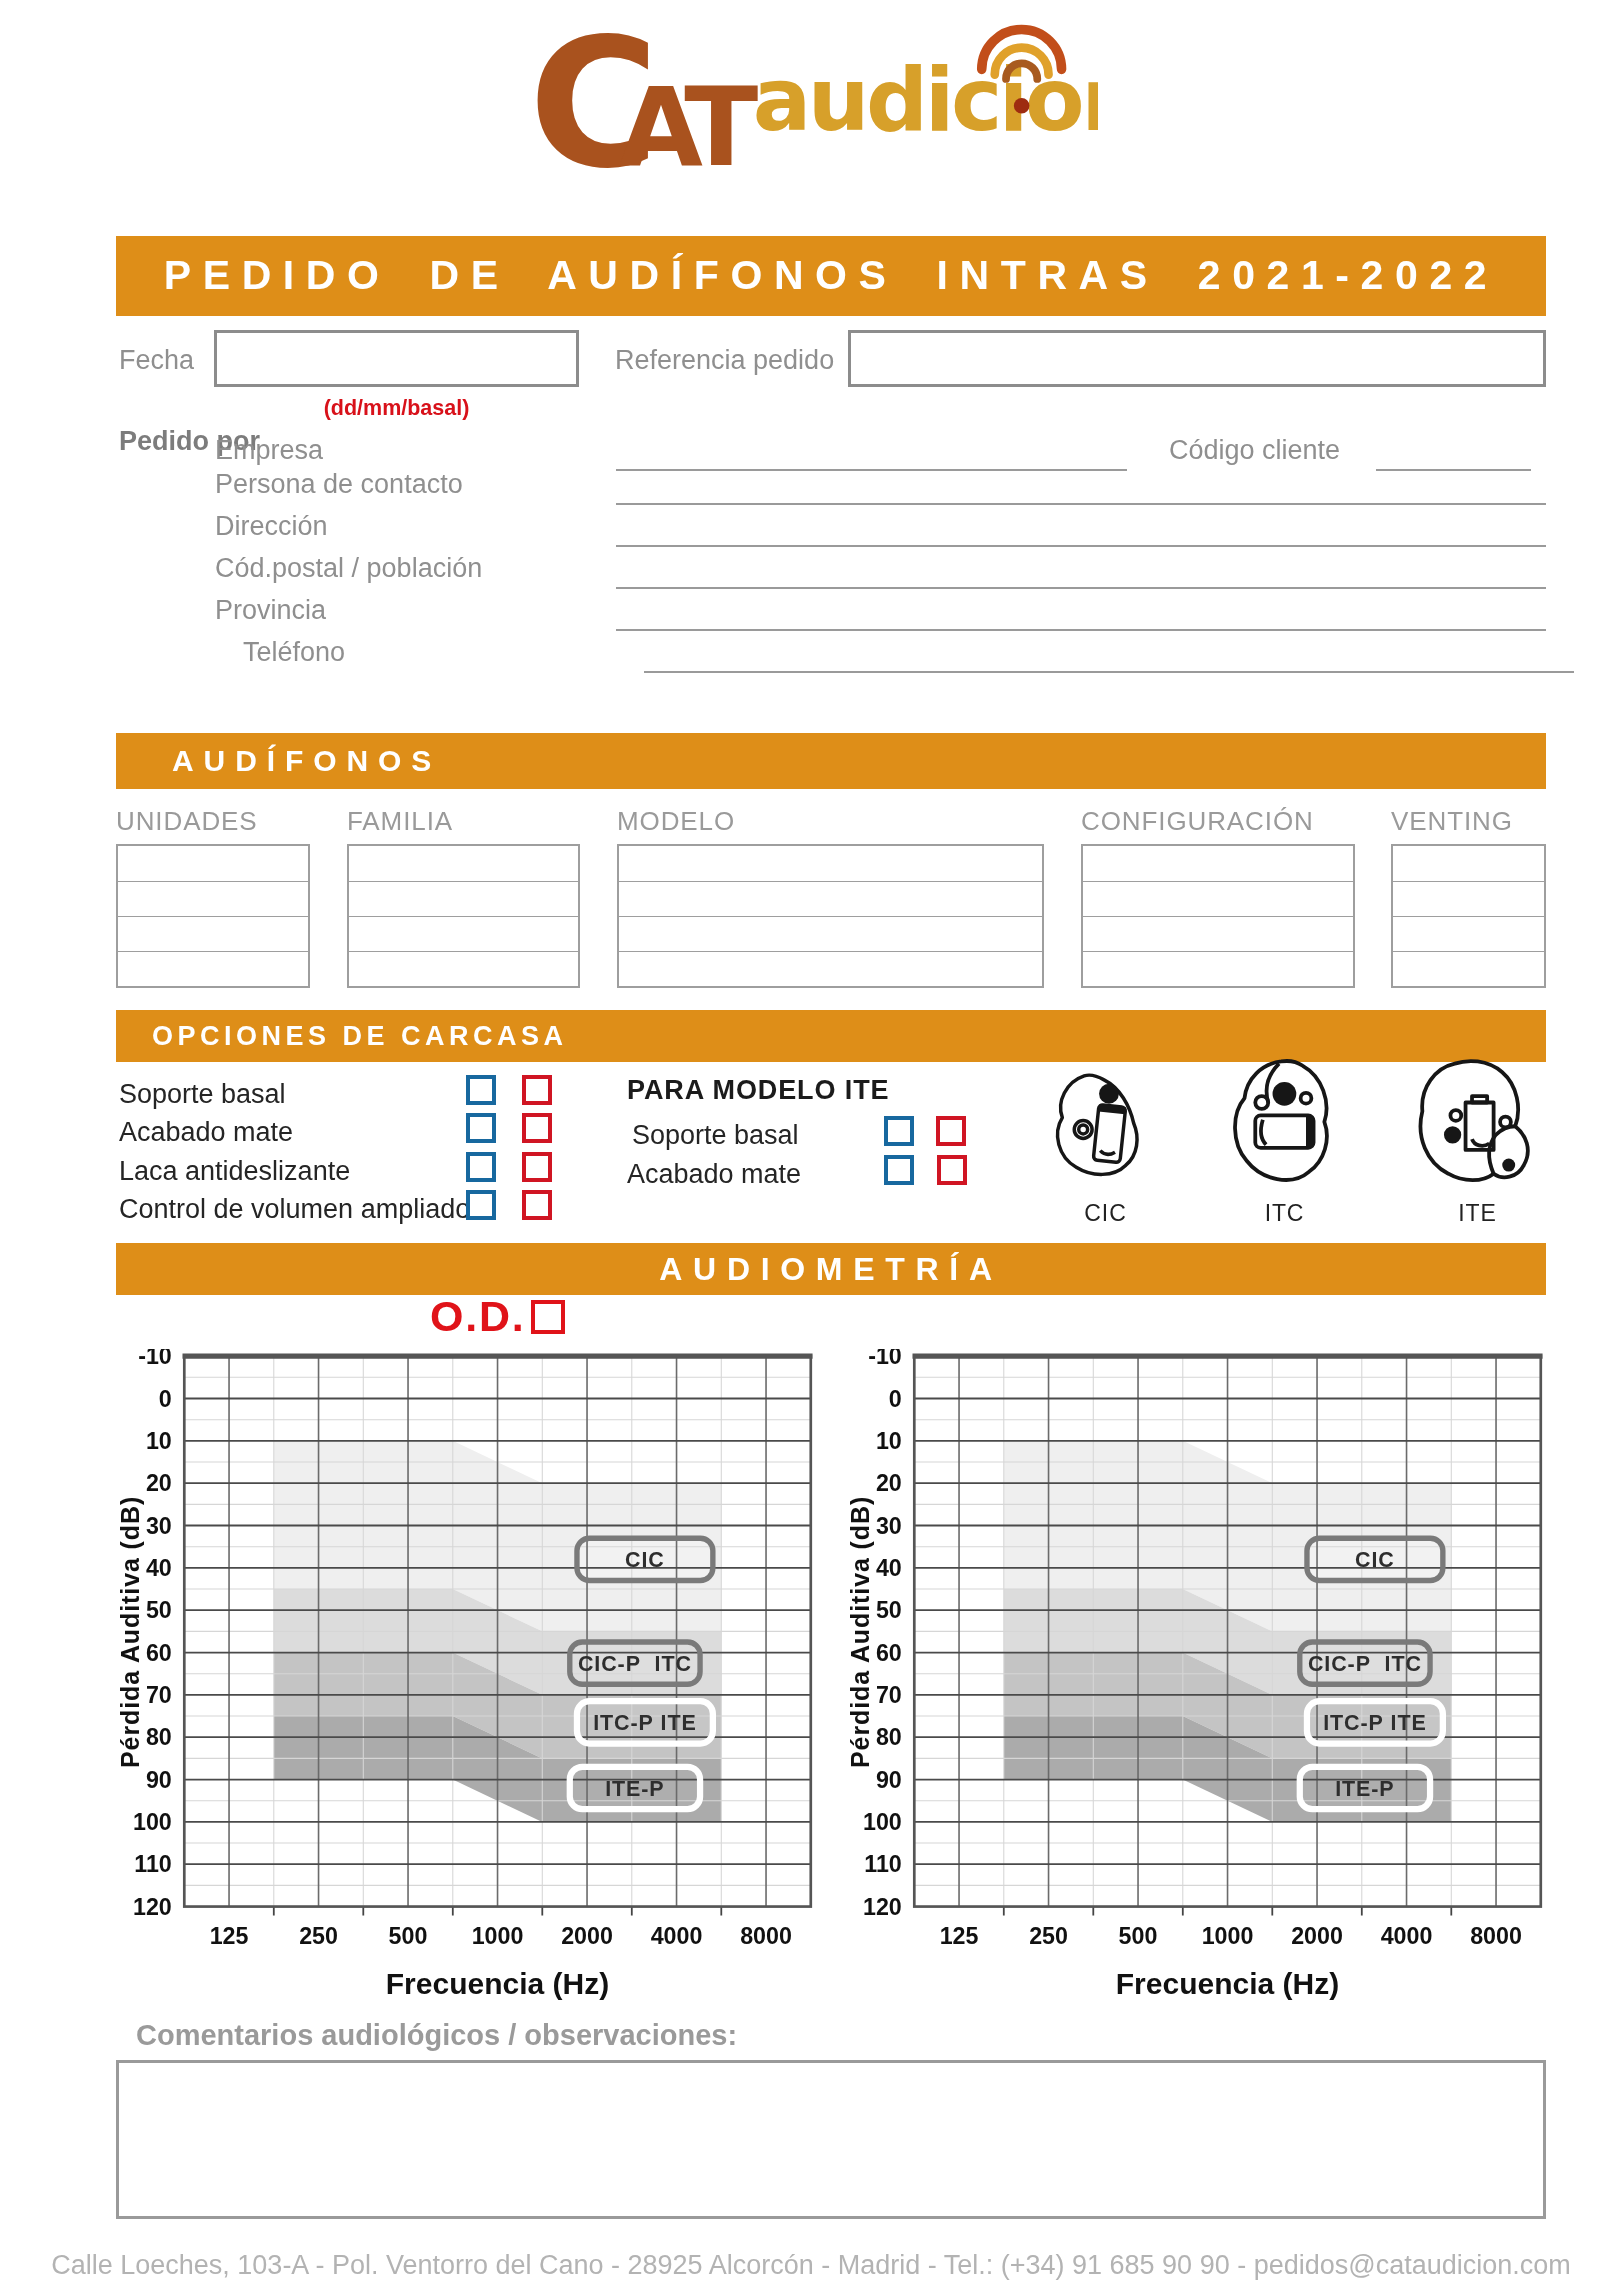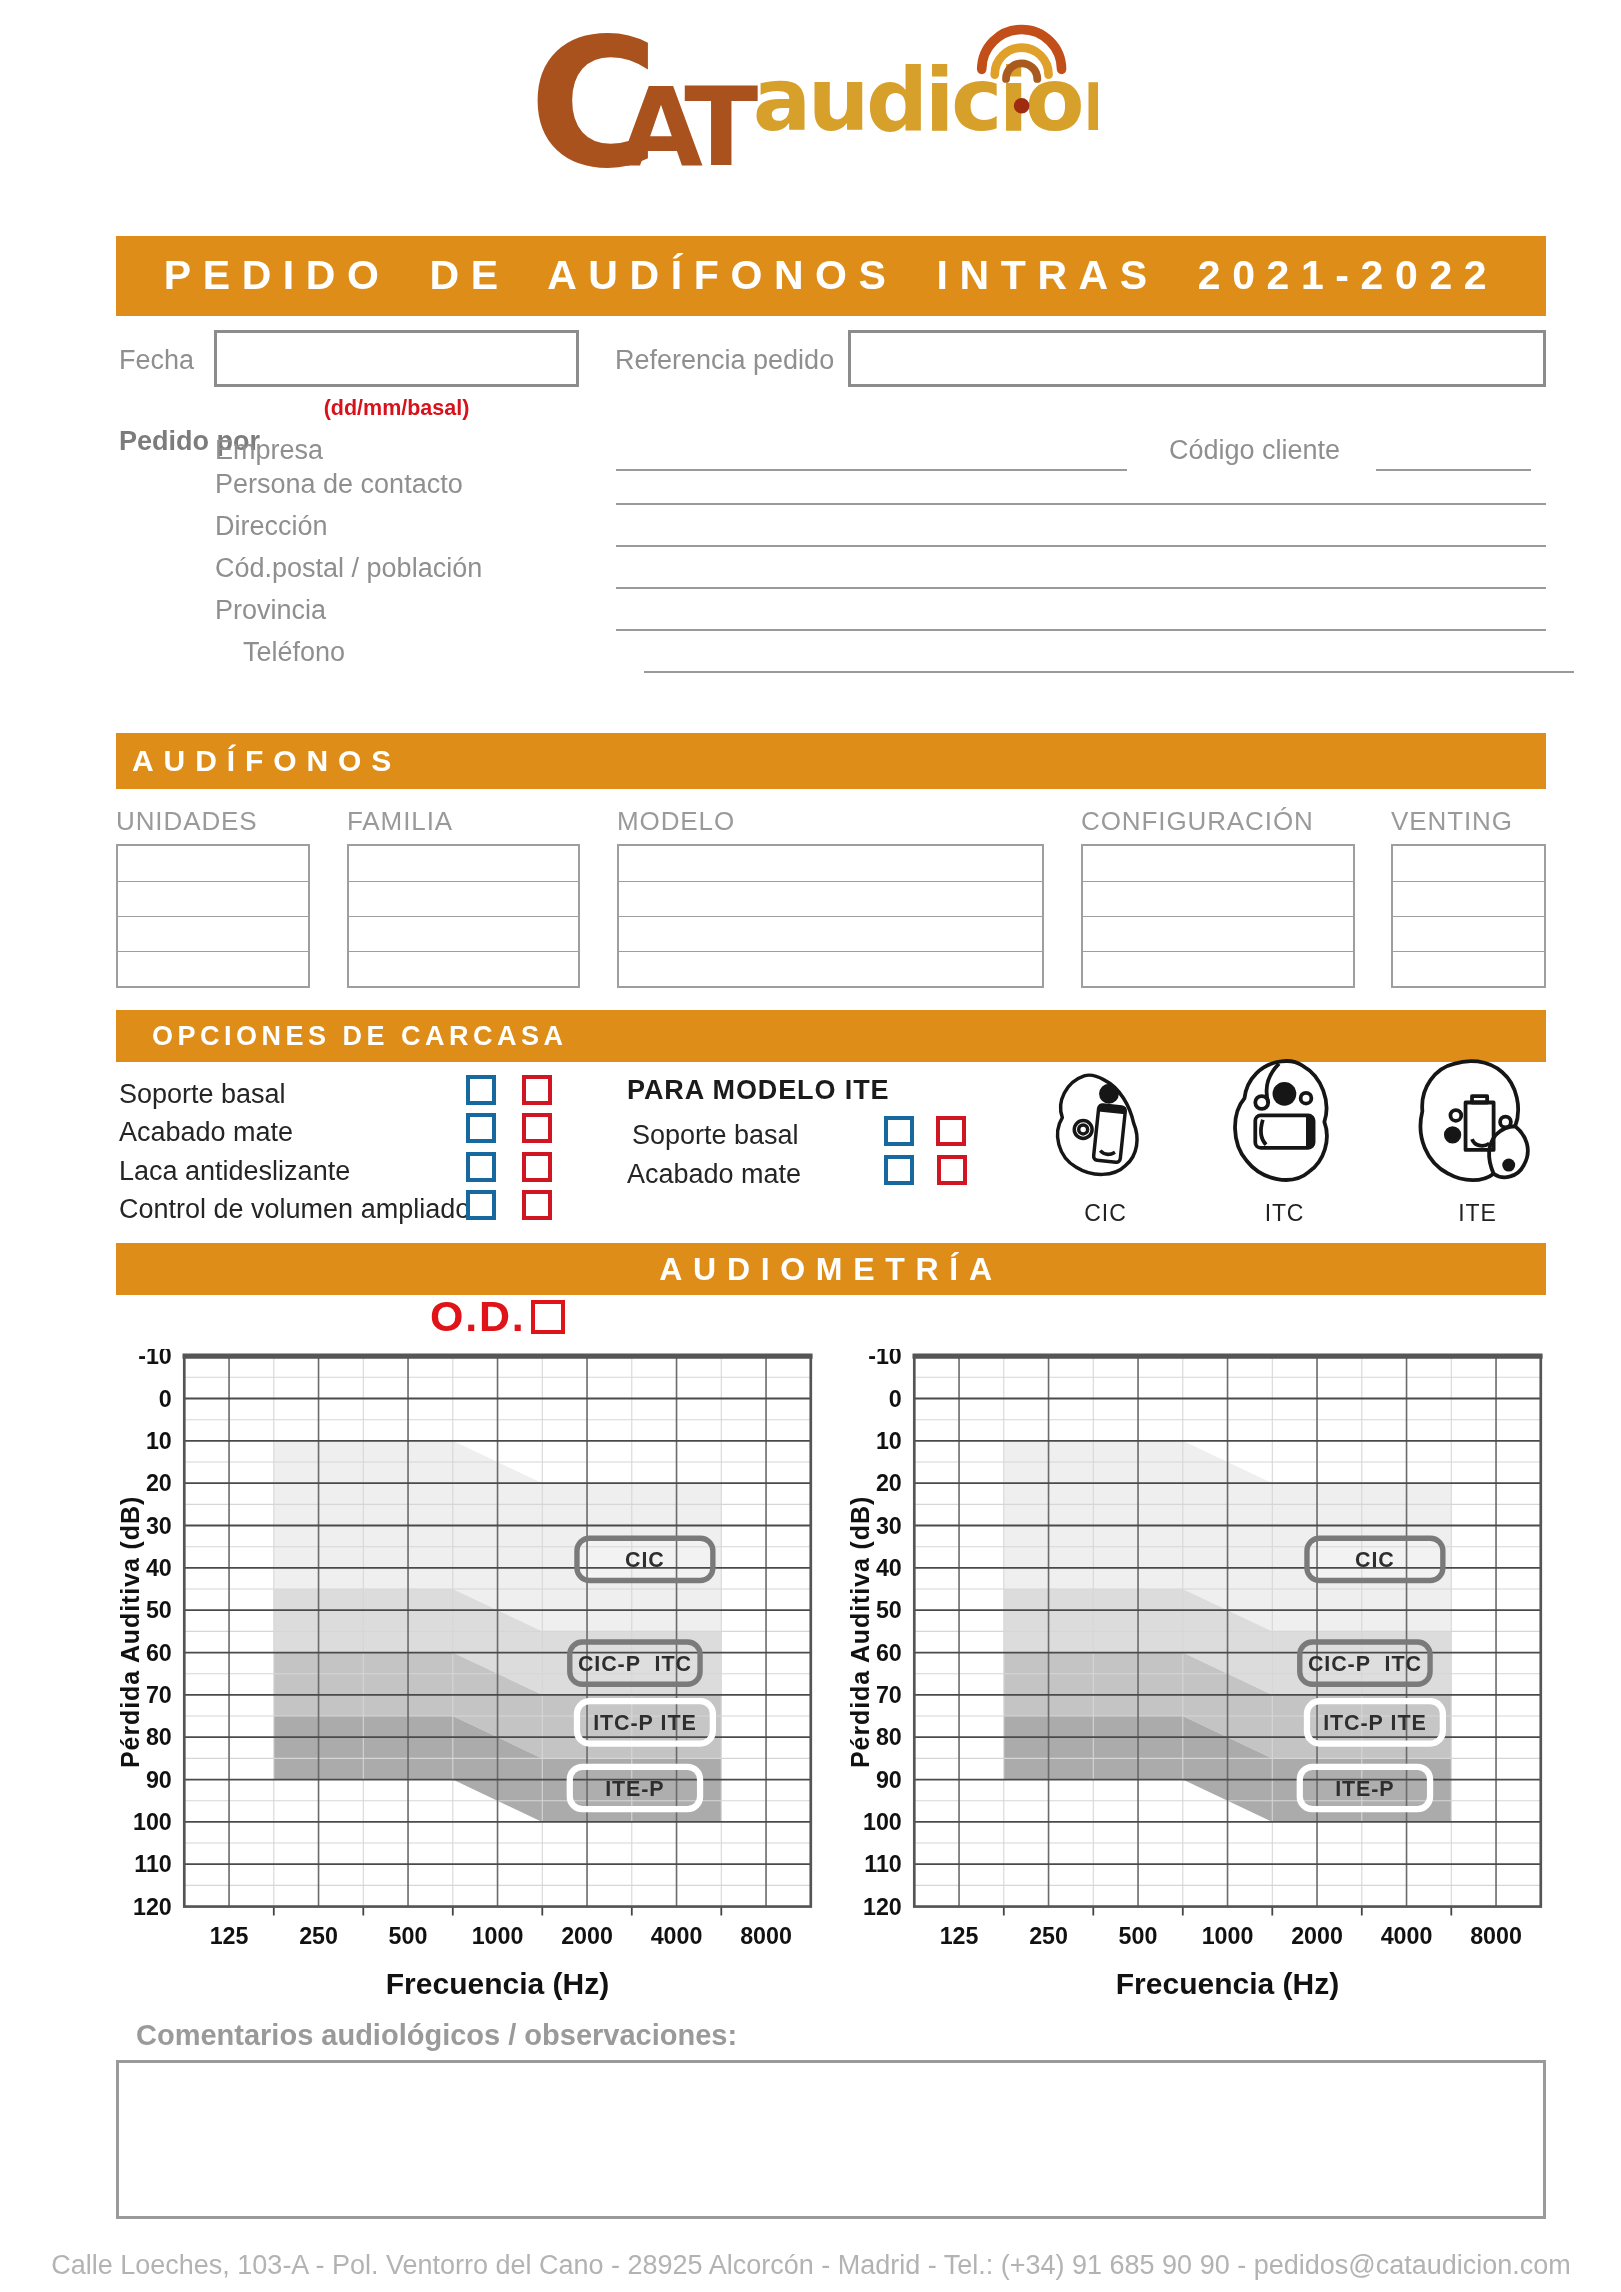--- a/index.html
+++ b/index.html
@@ -9,21 +9,21 @@
   }
   .abs{position:absolute;}
   
   .banner{
     position:absolute;left:116px;width:1430px;background:var(--orange);
     color:#fff;font-weight:bold;box-sizing:border-box;
   }
   .banner.title{top:236px;height:80px;line-height:79px;text-align:center;
     font-size:41px;letter-spacing:11.6px;word-spacing:16px;}
   .banner.audifonos{top:733px;height:56px;line-height:56px;font-size:30px;
-    letter-spacing:9.9px;padding-left:16px;}
+    letter-spacing:9.9px;padding-left:56px;}
   .banner.carcasa{top:1010px;height:52px;line-height:52px;font-size:27px;
     letter-spacing:4.5px;padding-left:36px;}
   .banner.audiometria{top:1243px;height:52px;line-height:52px;text-align:center;
     font-size:32px;letter-spacing:10.7px;}
   
   .lbl{position:absolute;color:var(--label-grey);font-size:27px;}
   .inputbox{position:absolute;background:#fff;border:3.6px solid #8c8c8c;box-sizing:border-box;}
   .hint{position:absolute;color:var(--hint-red);font-weight:bold;font-size:21.5px;text-align:center;}
   .pp-row{position:absolute;left:0;width:1622px;height:41px;}
   .pp-label{position:absolute;left:215px;top:1.8px;color:var(--label-grey);font-size:27px;}

